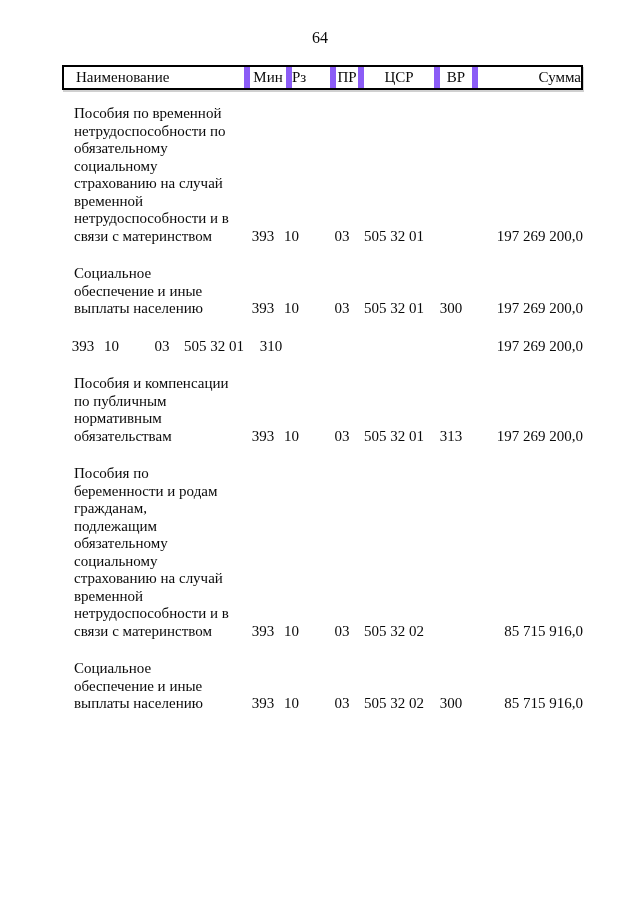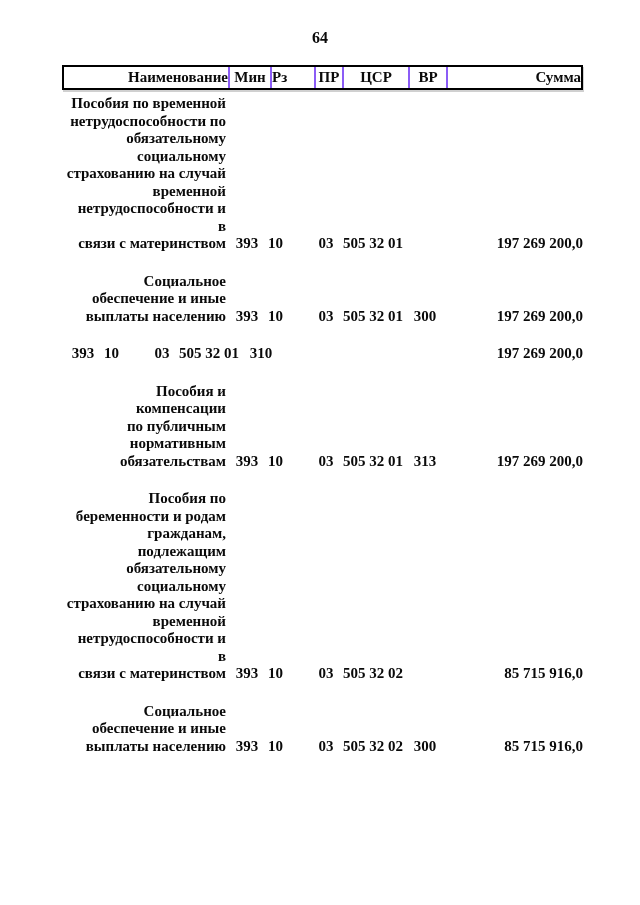--- a/index.html
+++ b/index.html
@@ -8,67 +8,66 @@
     background: #ffffff;
   }
   .page {
     position: relative;
     width: 640px;
     height: 905px;
     background: #ffffff;
     font-family: "Liberation Serif", serif;
     color: #0a0a0a;
     overflow: hidden;
-    font-weight: bold;
   }
   .page-number {
     text-align: center;
     padding-top: 29px;
     font-size: 16px;
     line-height: 17px;
   }
   
   .thead {
     display: flex;
     box-sizing: border-box;
     margin: 19px 0 0 62px;
     width: 521px;
     border: 2px solid #000;
     box-shadow: 1px 2px 0 rgba(120,120,120,0.35);
   }
   .th {
     box-sizing: border-box;
-    border-left: 2px solid #8b5cf6;
+    border-left: 6px solid #8b5cf6;
     text-align: center;
     font-size: 15px;
     line-height: 18px;
     padding: 1px 0 2px 0;
     white-space: nowrap;
     overflow: hidden;
   }
   .th:first-child { border-left: none; }
   
   .tbody {
     margin-left: 62px;
     width: 521px;
     font-size: 15px;
   }
   .trow {
     display: flex;
     align-items: flex-end;
     line-height: 17.5px;
     margin-bottom: 20px;
   }
-  .trow:first-child { margin-top: 5px; }
+  .trow:first-child { margin-top: 15px; }
   .cell { box-sizing: border-box; }
-  .c-name  { width: 164px; padding-left: 4px; white-space: pre-line; text-align: right; }
+  .c-name  { width: 180px; padding-left: 12px; white-space: pre-line; text-align: left; }
   .c-min   { width: 42px;  text-align: center; }
   .c-rz    { width: 44px;  text-align: left; }
   .c-pr    { width: 28px;  text-align: center; }
-  .c-csr   { width: 66px;  text-align: center; white-space: nowrap; }
+  .c-csr   { width: 76px;  text-align: center; white-space: nowrap; }
   .c-vr    { width: 38px;  text-align: center; }
   .c-sum   { flex: 1;      text-align: right; white-space: nowrap; }
 </style>
 </head>
 <body>
 
 <div class="page">
 
   <div class="page-number">64</div>
 

